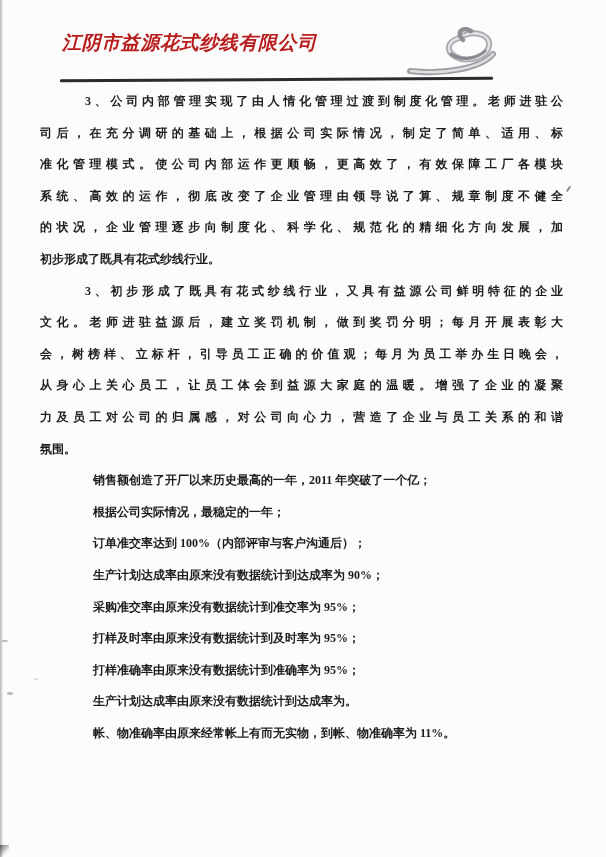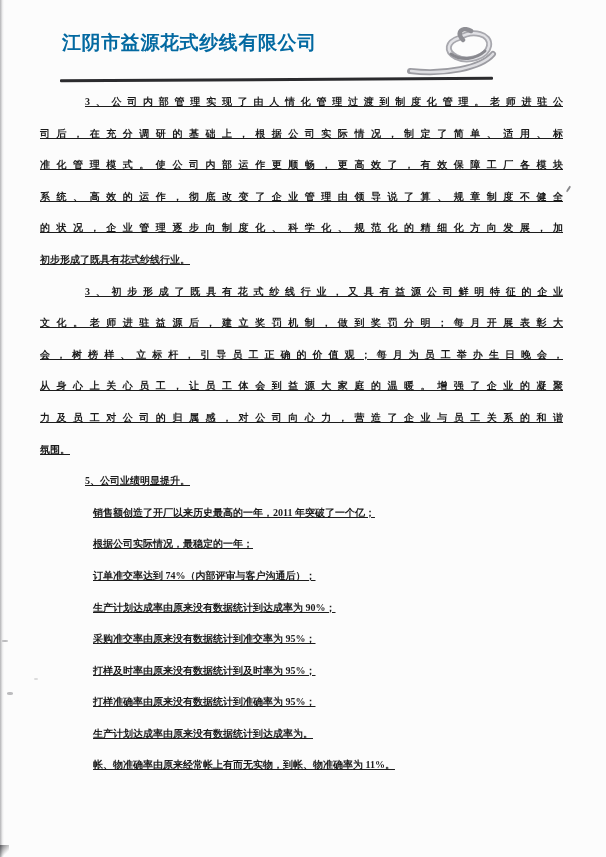--- a/index.html
+++ b/index.html
@@ -28,39 +28,38 @@
   .speck.s1 { left: 7px;  top: 692px; width: 6px; height: 3px; }
   .speck.s2 { left: 2px;  top: 640px; width: 6px; height: 2px; }
   .speck.s3 { left: 565px; top: 188px; width: 7px; height: 2px; transform: rotate(-58deg); background: rgba(40,40,45,0.55); }
   .speck.s4 { left: 34px; top: 678px; width: 4px; height: 2px; opacity:.5; }
 
   
   .header { position: absolute; left: 0; top: 0; width: 606px; height: 86px; }
   .company-name {
     position: absolute; left: 62px; top: 30px;
     font-size: 19px; font-weight: 700; letter-spacing: 0.6px;
-    white-space: nowrap; color: #0369a1;
+    white-space: nowrap; color: #b91c1c; font-style: italic;
   }
   .header-rule {
     position: absolute; left: 60px; top: 78px; width: 433px; height: 2.6px;
     background: #2b2b2e; transform: rotate(-0.35deg);
     border-radius: 1px;
   }
   .logo { position: absolute; left: 397px; top: 27px; width: 112px; height: 52px; }
 
   
   .doc-body {
     position: absolute; left: 40px; top: 86px; width: 523px;
   }
   .line {
     height: 31.6px; line-height: 31.6px;
-    font-size: 10px; font-weight: 600;
+    font-size: 12px; font-weight: 600;
     text-align: justify; text-align-last: justify;
     color: #1c1c1c;
-    text-decoration: underline;
   }
   .line.last { text-align-last: left; }
   .line.indent { text-indent: 45px; }
   .line.item-indent { text-indent: 53px; }
 </style>
 </head>
 <body>
 
 <div class="page">
 
@@ -100,27 +99,24 @@
         <div class="line last">初步形成了既具有花式纱线行业。</div>
       </div>
     <div class="para">
         <div class="line indent">3、初步形成了既具有花式纱线行业，又具有益源公司鲜明特征的企业</div>
         <div class="line">文化。老师进驻益源后，建立奖罚机制，做到奖罚分明；每月开展表彰大</div>
         <div class="line">会，树榜样、立标杆，引导员工正确的价值观；每月为员工举办生日晚会，</div>
         <div class="line">从身心上关心员工，让员工体会到益源大家庭的温暖。增强了企业的凝聚</div>
         <div class="line">力及员工对公司的归属感，对公司向心力，营造了企业与员工关系的和谐</div>
         <div class="line last">氛围。</div>
       </div>
-    <div class="para">
-        <div class="line indent last">5、公司业绩明显提升。</div>
-      </div>
     <div class="list">
         <div class="line last item-indent">销售额创造了开厂以来历史最高的一年，2011 年突破了一个亿；</div>
         <div class="line last item-indent">根据公司实际情况，最稳定的一年；</div>
-        <div class="line last item-indent">订单准交率达到 74%（内部评审与客户沟通后）；</div>
+        <div class="line last item-indent">订单准交率达到 100%（内部评审与客户沟通后）；</div>
         <div class="line last item-indent">生产计划达成率由原来没有数据统计到达成率为 90%；</div>
         <div class="line last item-indent">采购准交率由原来没有数据统计到准交率为 95%；</div>
         <div class="line last item-indent">打样及时率由原来没有数据统计到及时率为 95%；</div>
         <div class="line last item-indent">打样准确率由原来没有数据统计到准确率为 95%；</div>
         <div class="line last item-indent">生产计划达成率由原来没有数据统计到达成率为。</div>
         <div class="line last item-indent">帐、物准确率由原来经常帐上有而无实物，到帐、物准确率为 11%。</div>
       </div>
   </div>
 
 </div>

